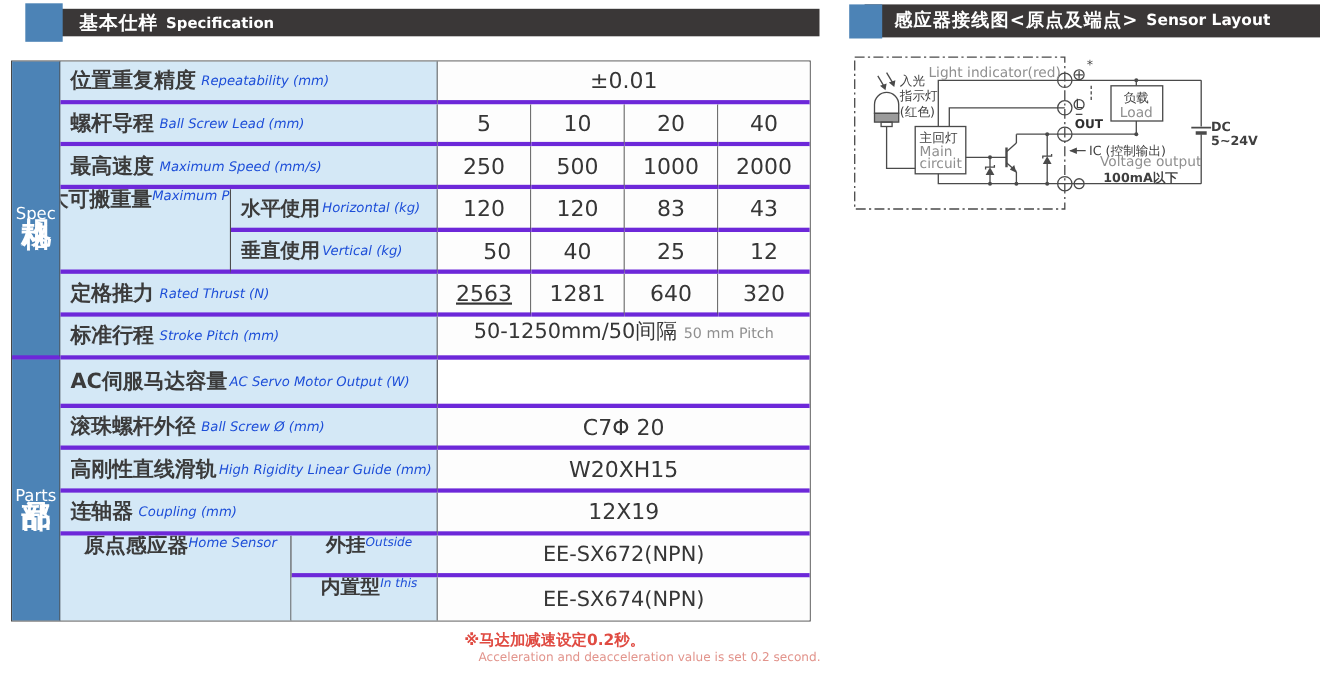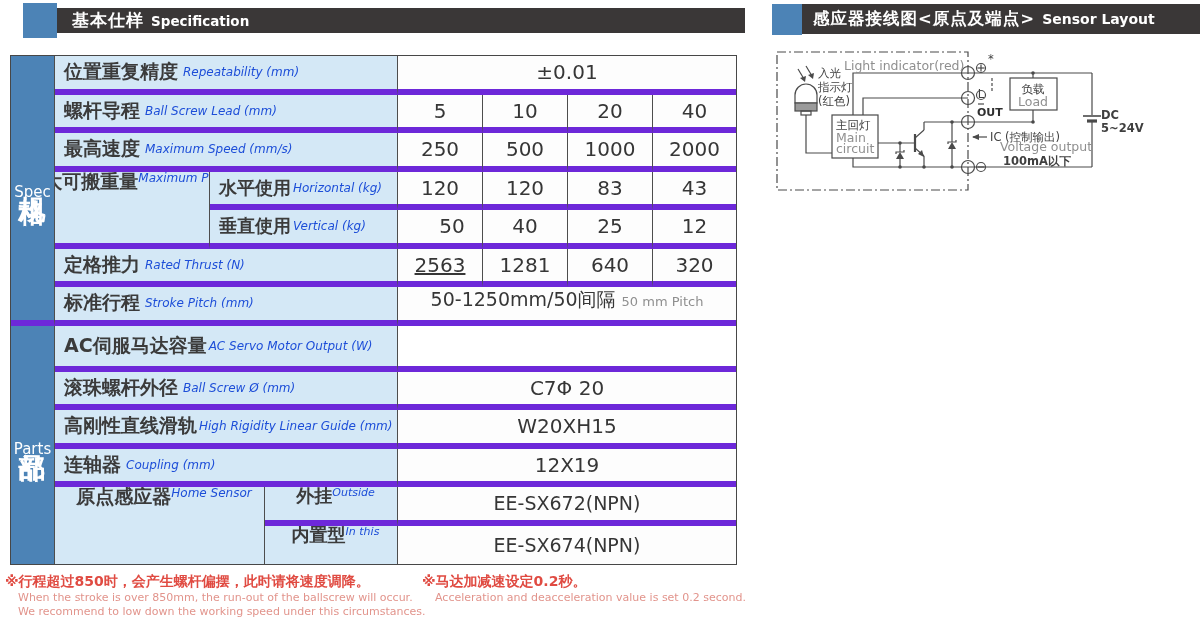--- a/index.html
+++ b/index.html
@@ -11,21 +11,21 @@
   .hdr-bar{position:absolute;background:#3a3737;color:#fff;display:flex;align-items:center;box-sizing:border-box;}
   .hdr-zh{font-size:17px;font-weight:700;letter-spacing:1px;white-space:nowrap;}
   .hdr-en{font-size:13.5px;font-weight:700;margin-left:7px;white-space:nowrap;}
 
   
   .spec-table{position:absolute;left:10px;top:55px;width:727px;height:510px;
     border:1.5px solid #474747;box-sizing:border-box;display:grid;
     grid-template-columns:44px 155px 55px 133px 85px 85px 85px 1fr;
     grid-template-rows:repeat(13,1fr);}
   .cell{display:flex;align-items:center;box-sizing:border-box;
-    border-right:1px solid #4d4d4d;border-bottom:6px solid #6d28d9;background:#fdfdfd;overflow:hidden;}
+    border-right:1px solid #4d4d4d;border-bottom:4px solid #6d28d9;background:#fdfdfd;overflow:hidden;}
   .lbl{background:#d4e8f6;padding-left:9px;}
   .val{justify-content:center;font-size:20px;color:#363636;}
   .zh{font-size:19px;color:#3b3b3b;font-weight:600;white-space:nowrap;}
   .en{font-size:12px;color:#1d4ed8;margin-left:5px;white-space:nowrap;font-style:italic;}
   .sub .zh{font-size:18px;}
   .stack{flex-direction:row;align-items:flex-start;justify-content:center;}
   .stack .en{margin-left:0;margin-top:0;}
   .tight{line-height:1.05;}
   .nbr{border-right:none;}
   .nbb{border-bottom:none;}
@@ -174,25 +174,20 @@
       <span class="en">Home Sensor</span>
     </div>
     <div class="cell val nbr" style="grid-column:5/9;grid-row:12;font-size:19px;">EE-SX672(NPN)</div>
     <div class="cell lbl sub stack tight nbb" style="grid-column:4;grid-row:13;">
       <span class="zh">内置型</span>
       <span class="en" style="font-size:11px;">In this</span>
     </div>
     <div class="cell val nbr nbb" style="grid-column:5/9;grid-row:13;font-size:19px;">EE-SX674(NPN)</div>
   </div>
 
-  <div class="note" style="left:5px;top:573px;">
-    <div class="note-zh">※行程超过850时，会产生螺杆偏摆，此时请将速度调降。</div>
-    <div class="note-en">When the stroke is over 850mm, the run-out of the ballscrew will occur.</div>
-    <div class="note-en">We recommend to low down the working speed under this circumstances.</div>
-  </div>
   <div class="note" style="left:422px;top:573px;">
     <div class="note-zh">※马达加减速设定0.2秒。</div>
     <div class="note-en">Acceleration and deacceleration value is set 0.2 second.</div>
   </div>
 
   <svg id="diagram" width="430" height="155" viewBox="0 0 430 155">
 
     <rect x="5" y="7" width="191" height="138" class="dk" stroke-dasharray="9 3 2 3"></rect>
 
     <g>

